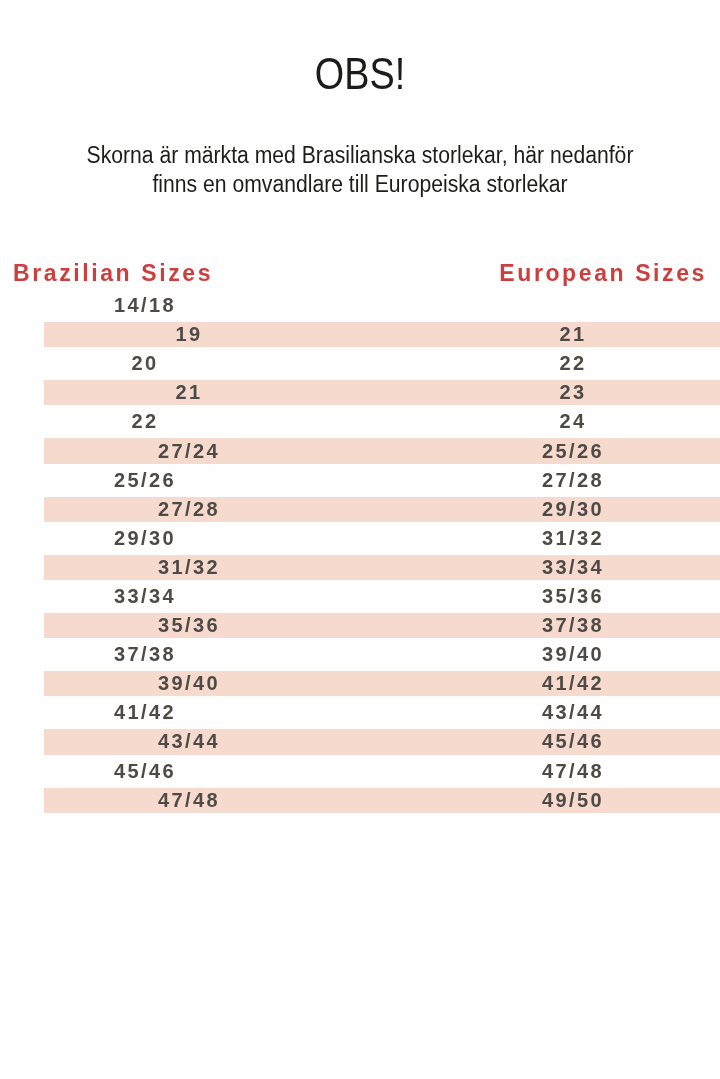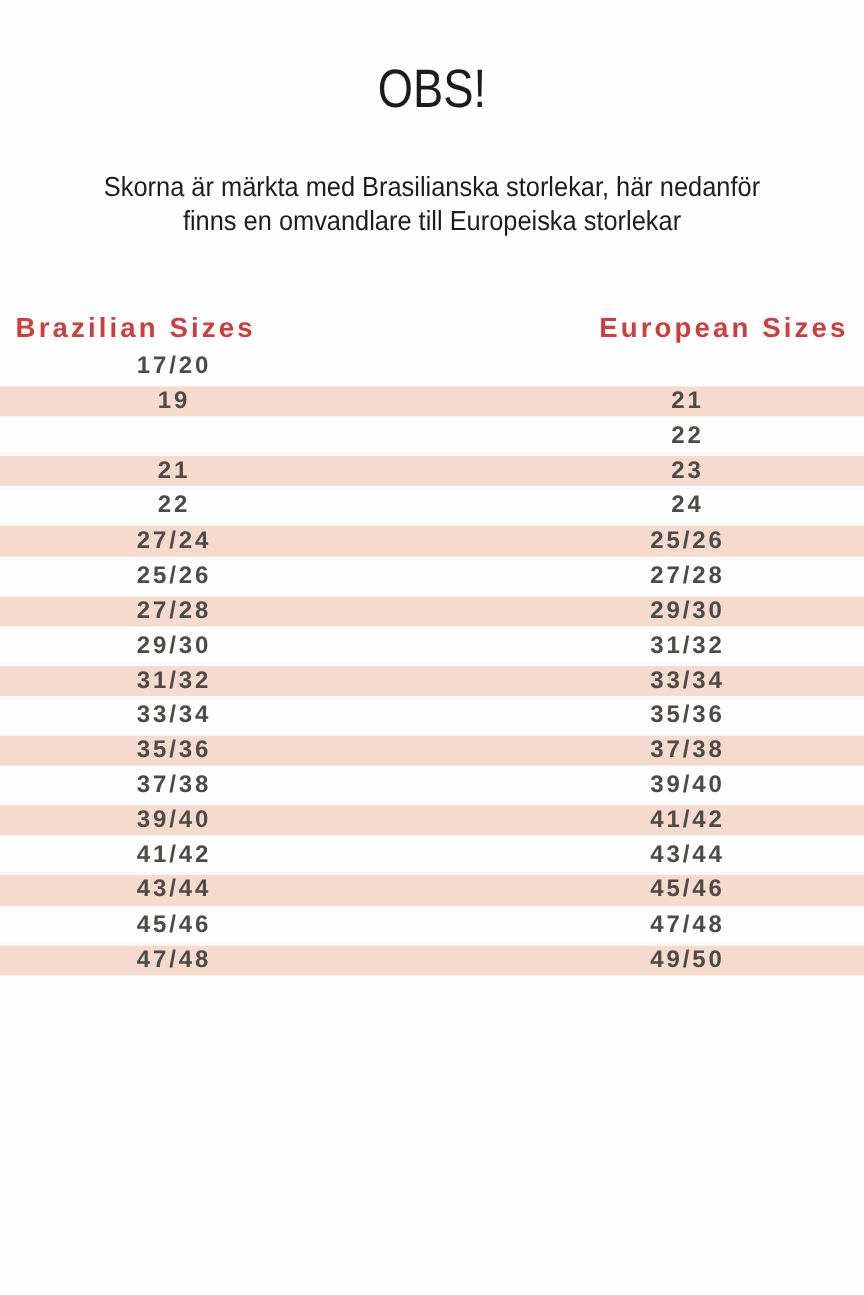--- a/index.html
+++ b/index.html
@@ -64,20 +64,21 @@
     position: relative;
     height: 29.1px;
     box-sizing: border-box;
     display: flex;
     align-items: center;
   }
   .row.pink {
     background: var(--stripe-pink, #f6dacd);
     border-top: 2px solid #fefefe;
     border-bottom: 2px solid #fefefe;
+    margin-left: 44px;
   }
   .cell {
     font-size: 20px;
     font-weight: 700;
     letter-spacing: 2.4px;
     color: var(--row-text, #4e4a47);
     text-align: center;
     white-space: nowrap;
   }
   .cell.c1 { width: 290px; }
@@ -99,27 +100,28 @@
     <div>finns en omvandlare till Europeiska storlekar</div>
   </div>
 
   <div class="size-table">
     <div class="table-header">
       <span>Brazilian Sizes</span>
       <span>European Sizes</span>
     </div>
     <div class="rows">
         <div class="row">
-          <div class="cell c1">17/20</div>
+          <div class="cell c1">14/18</div>
         </div>
         <div class="row pink">
           <div class="cell c1">19</div>
           <div class="cell c2">21</div>
         </div>
         <div class="row">
+          <div class="cell c1">20</div>
           <div class="cell c2">22</div>
         </div>
         <div class="row pink">
           <div class="cell c1">21</div>
           <div class="cell c2">23</div>
         </div>
         <div class="row">
           <div class="cell c1">22</div>
           <div class="cell c2">24</div>
         </div>

